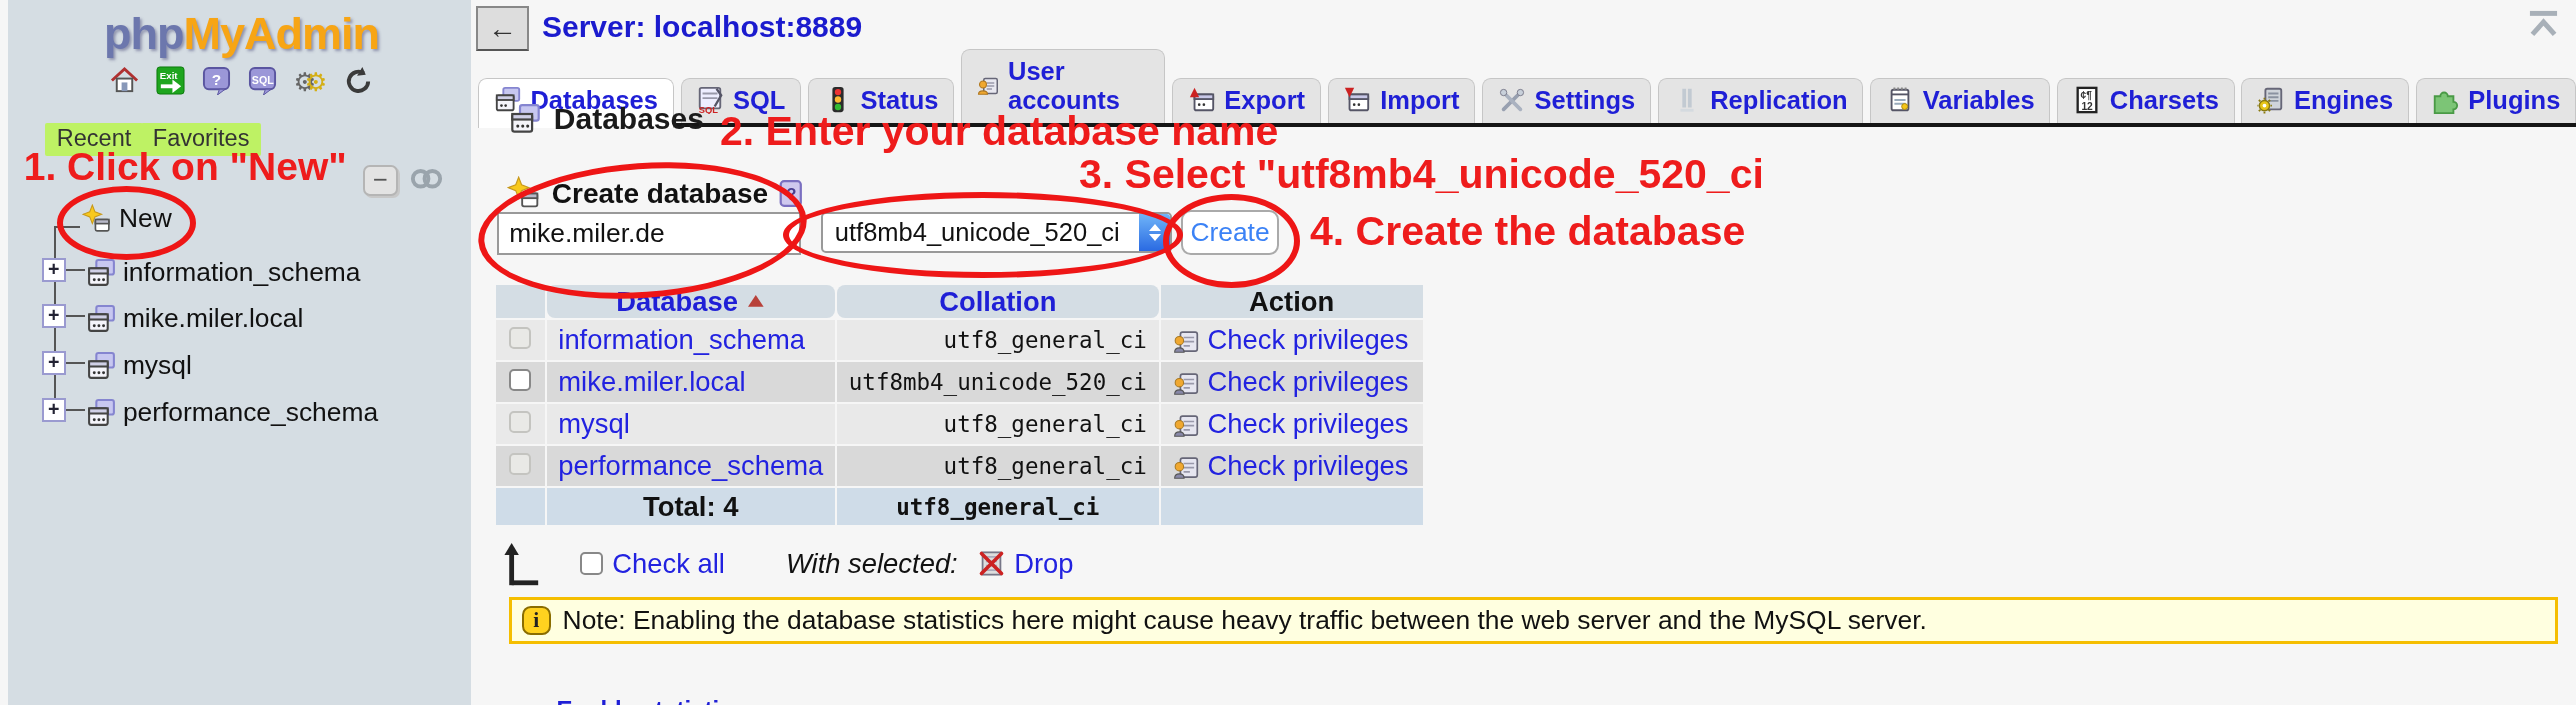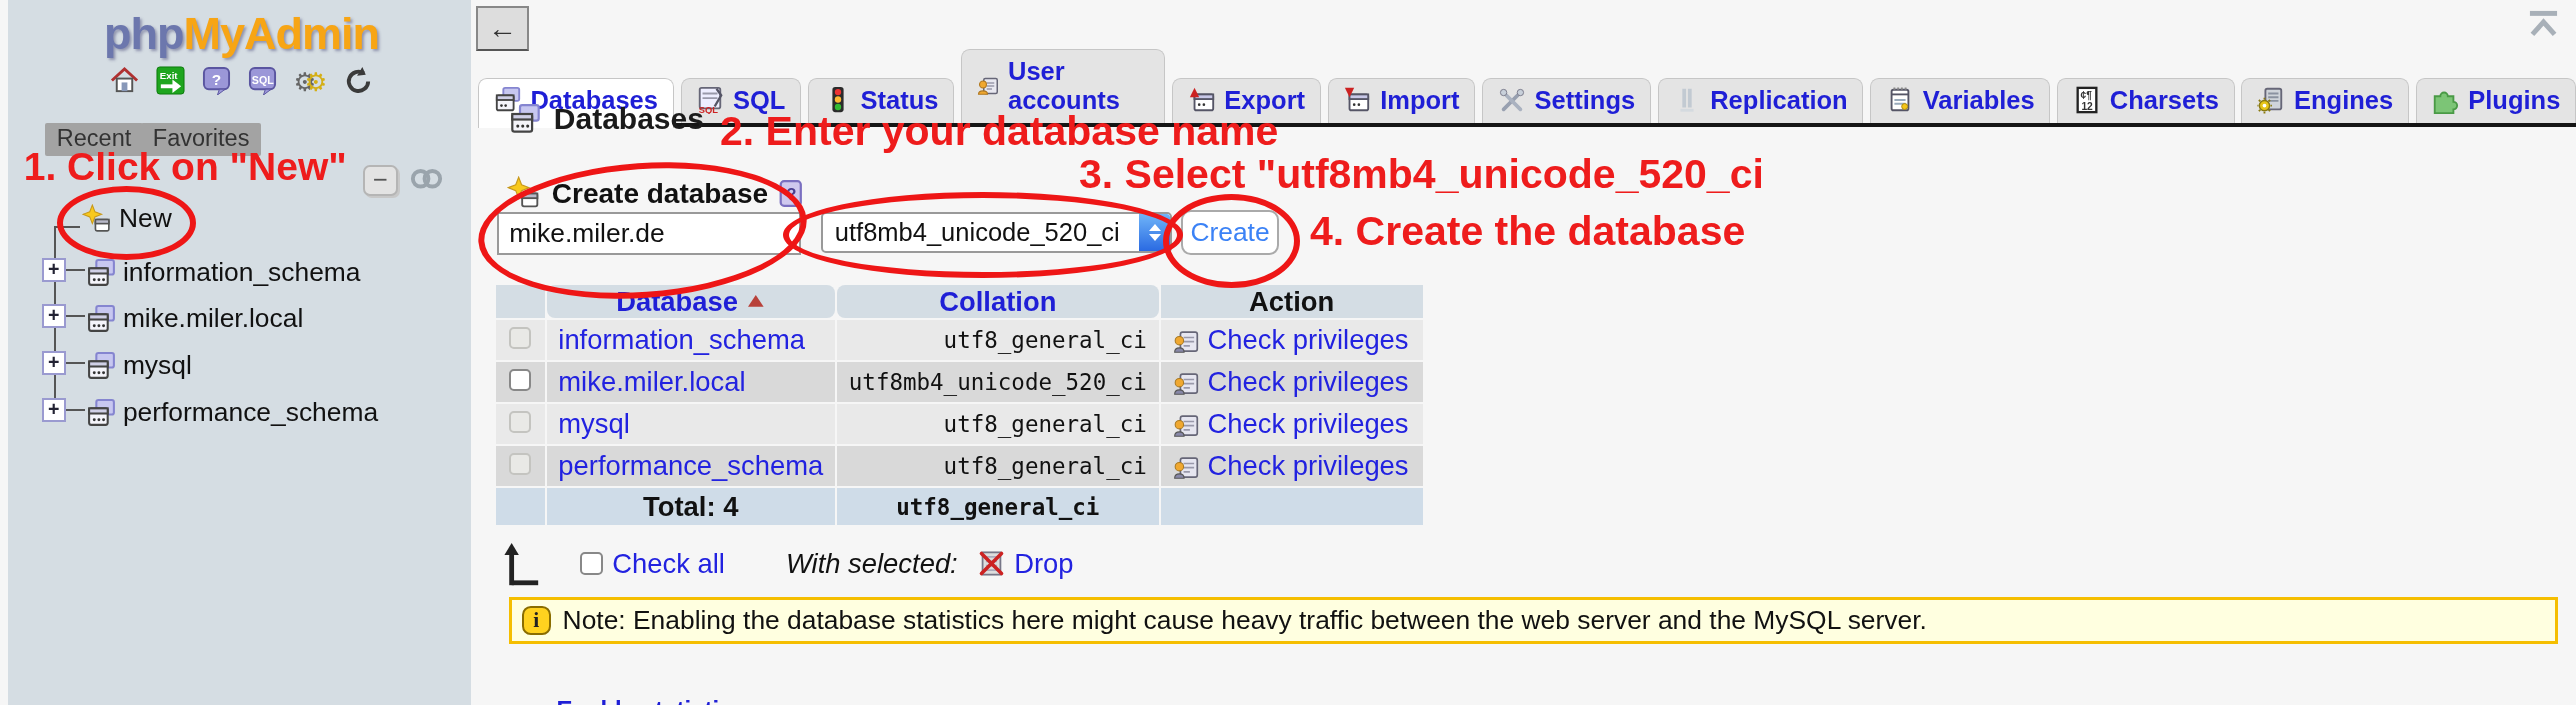--- a/index.html
+++ b/index.html
@@ -10,21 +10,21 @@
   .sidebar { position:absolute; left:8px; top:0; width:469px; height:705px;
              background:#d5dde3; border-right:2px solid #98a4ac; }
   .logo { position:absolute; left:0; top:7.8px; width:100%; text-align:center;
           font-size:45px; font-weight:bold; letter-spacing:-1px;
           text-shadow:2px 2px 2.9px rgba(60,60,110,.45); }
   .logo .php { color:#6c77ad; } .logo .mya { color:#f7a515; }
   .side-icons { position:absolute; left:0; top:65px; width:100%; display:flex;
                 justify-content:center; gap:17px; align-items:center; height:35px; }
   .side-icons svg { width:29px; height:29px; }
   .gearwrap { font-family:"DejaVu Sans", sans-serif; font-size:25.5px; line-height:29px; }
-  .chip { position:absolute; top:123px; background:#a3a3a3; color:#333; font-size:23.5px;
+  .chip { position:absolute; top:123px; background:#bef264; color:#333; font-size:23.5px;
           padding:2px 11.8px 3.9px; border-radius:2px; }
   .chip.recent { left:37px; } .chip.favs { left:133px; }
   .navctl { position:absolute; top:165px; display:flex; align-items:center; gap:9.8px; left:355px; }
   .minusbox { width:35px; height:31px; background:#e3e3e3; border:2px solid #b5b5b5;
               border-radius:6.9px; color:#555; font-size:25.5px; line-height:25.5px;
               text-align:center; box-shadow:2px 2px 0 #c8c8c8; }
   .tree { position:absolute; left:0; top:0; width:100%; height:100%; }
   .vline { position:absolute; left:46px; top:227px; width:2px; height:184px; background:#555; }
   .hstub { position:absolute; height:2px; background:#555; }
   .titem { position:absolute; display:flex; align-items:center; gap:5.9px; font-size:26.4px; color:#111; }
@@ -233,20 +233,21 @@
       <span>performance_schema</span>
     </div>
   </div>
 
   <div class="ann" style="left:15.7px; top:145px; font-size:39px;">1. Click on "New"</div>
   <div class="ellipse" style="left:49px; top:186px; width:139px; height:74px;"></div>
 </div>
 
 <div class="main">
   <div class="backbtn">←</div>
+  <div class="servertitle">Server: localhost:8889</div>
 
   <div class="scrolltop">
     <svg viewBox="0 0 30 26">
         <path d="M4 4 H26" stroke="#a8b0b8" stroke-width="4"></path>
         <path d="M6 21 L15 11 L24 21" stroke="#a8b0b8" stroke-width="4" fill="none"></path>
       </svg>
   </div>
 
   <div class="tabbar">
     <div class="tab active">

